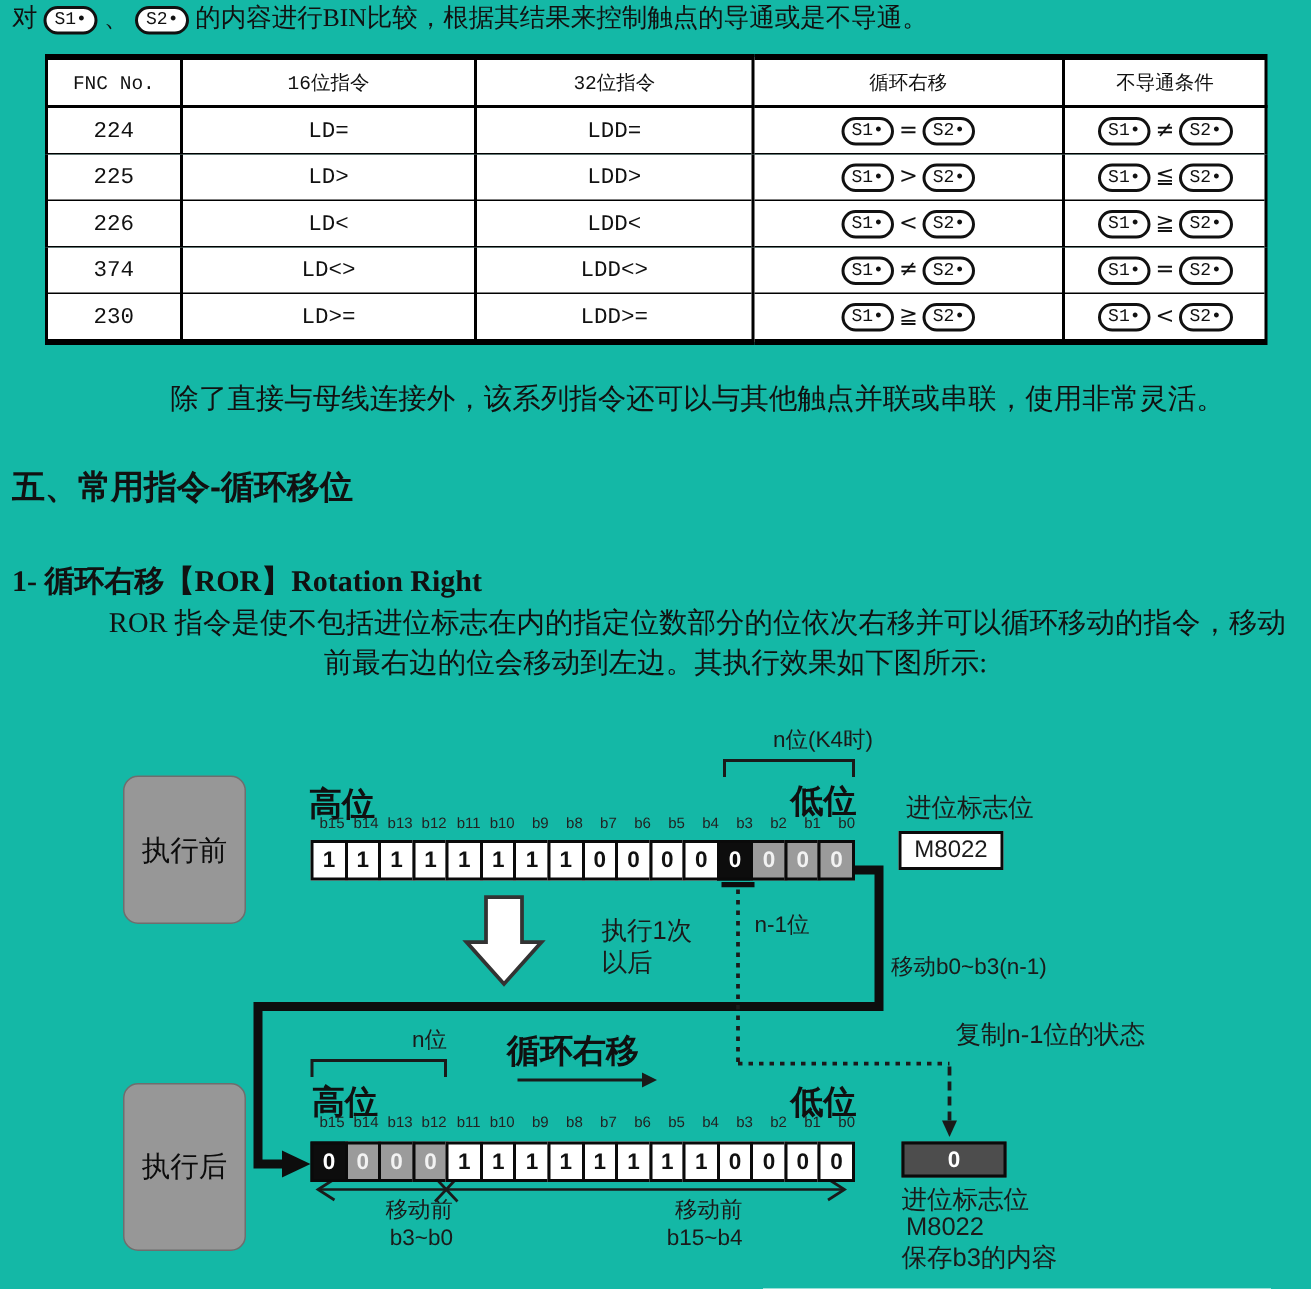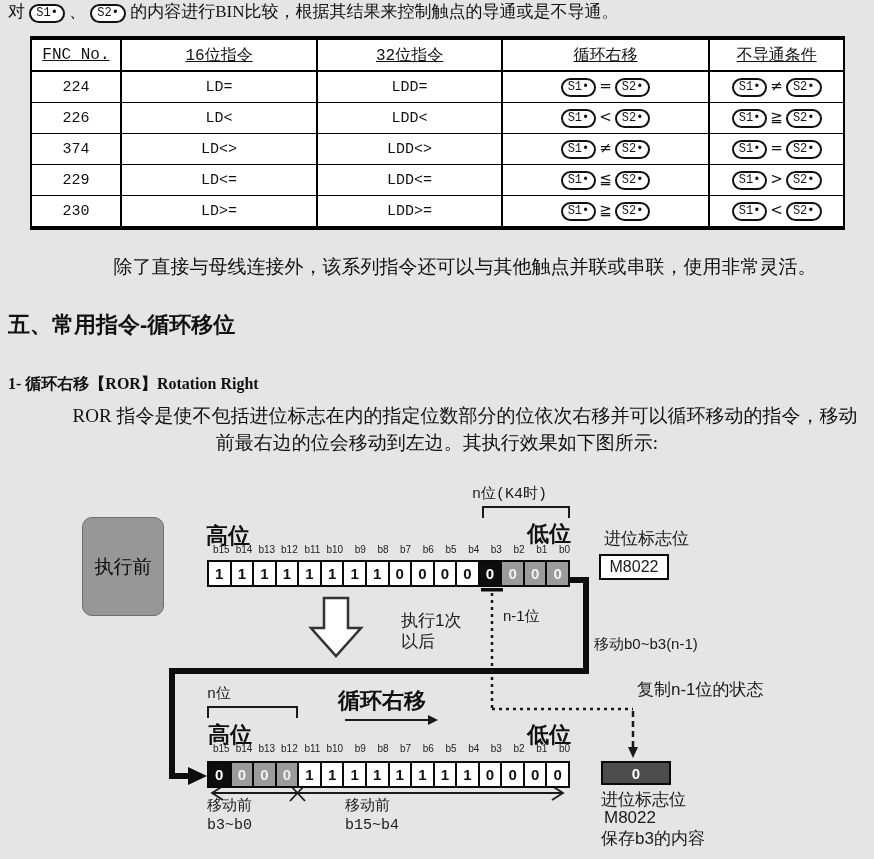--- a/index.html
+++ b/index.html
@@ -1,38 +1,38 @@
 <!DOCTYPE html>
 <html><head>
 <meta charset="utf-8">
 <style>
   html,body{margin:0;padding:0;background:#fff;}
-  .page{position:relative;width:874px;height:859px;background:#e5e5e5;overflow:hidden;
+  .page{position:relative;width:874px;height:859px;background:#14b8a6;overflow:hidden;
         font-family:"Liberation Serif","DejaVu Serif",serif;color:#111;}
   
   .intro{position:absolute;left:8px;top:0px;margin:0;font-size:17px;line-height:24px;white-space:nowrap;}
   .stad{display:inline-block;border:2px solid #111;border-radius:10px;padding:0 5px 1px 5px;
         font-family:"Liberation Mono","DejaVu Sans Mono",monospace;font-size:12px;line-height:14px;
         background:#fff;vertical-align:1px;}
   
   .cmp-table{position:absolute;left:30px;top:36px;width:815px;border-collapse:collapse;
              font-family:"Liberation Mono","DejaVu Sans Mono",monospace;font-size:15px;}
   .cmp-table th,.cmp-table td{border-left:2px solid #000;border-right:2px solid #000;
              border-top:1.5px solid #000;border-bottom:1.5px solid #000;
              text-align:center;padding:0;height:30px;font-weight:normal;background:#fff;}
-  .cmp-table thead th{border-top:4px solid #000;border-bottom:2px solid #000;font-size:16px;text-decoration:underline;}
+  .cmp-table thead th{border-top:4px solid #000;border-bottom:2px solid #000;font-size:13px;}
   .cmp-table tr:last-child td{border-bottom:4px solid #000;margin-top:35px;}
   .cmp-table .op{font-size:15px;margin:0 3px;font-family:"DejaVu Sans","Liberation Sans",sans-serif;}
   
   .para{position:absolute;left:8px;width:858px;margin:0;font-size:19px;line-height:27px;text-indent:56px;text-align:center;}
   .p1{top:253px;}
   .p2{top:402px;}
   .h-section{position:absolute;left:8px;top:310px;margin:0;font-size:22px;font-weight:bold;
              font-family:"Liberation Sans","DejaVu Sans",sans-serif;}
-  .h-sub{position:absolute;left:8px;top:374px;margin:0;font-size:16px;font-weight:bold;}
+  .h-sub{position:absolute;left:8px;top:374px;margin:0;font-size:20px;font-weight:bold;}
   
   .diagram{position:absolute;left:0;top:480px;width:874px;height:379px;
            font-family:"Liberation Sans","DejaVu Sans",sans-serif;color:#1a1a1a;}
   .diagram .abs{position:absolute;margin:0;}
   .svg-layer{position:absolute;left:0;top:0;}
   .exec-box{position:absolute;width:80px;background:#979797;border:1px solid #6e6e6e;border-radius:10px;
             display:flex;align-items:center;justify-content:center;font-size:19px;color:#0c0c0c;}
   .bitlabels{position:absolute;left:207px;width:363px;display:flex;font-size:10px;color:#222;}
   .bitlabels .bl{flex:1;text-align:right;white-space:nowrap;}
   .bitrow{position:absolute;left:207px;width:363px;height:27px;display:flex;}
@@ -45,21 +45,21 @@
   .cell.g{background:#9b9b9b;color:#f2f2f2;}
   .lbl-bold{font-weight:bold;font-size:22px;color:#101010;}
   .lbl{font-size:17px;color:#1a1a1a;}
   .lbl-sm{font-size:15px;color:#1a1a1a;text-align:right;}
   .carry-box1{position:absolute;left:599px;top:74px;width:70px;height:26px;border:2px solid #0a0a0a;
               background:#fff;display:flex;align-items:center;justify-content:center;
               font-size:16px;box-sizing:border-box;}
   .carry-box2{position:absolute;left:601px;top:281px;width:70px;height:24px;border:2px solid #0a0a0a;
               background:#4d4d4d;color:#fff;display:flex;align-items:center;justify-content:center;
               font-size:15px;font-weight:bold;box-sizing:border-box;}
-  .ctr{text-align:left;font-family:Liberation Mono, monospace;}
+  .ctr{text-align:right;}
 </style>
 </head>
 <body>
 
 <div class="page">
 
   <p class="intro">
     <span>对</span>
     <span class="stad">S1•</span>
     <span>、</span>
@@ -86,39 +86,39 @@
     </thead>
     <tbody id="cmp-tbody">
         <tr>
           <td>224</td>
           <td>LD=</td>
           <td>LDD=</td>
           <td><span class="stad">S1•</span><span class="op">=</span><span class="stad">S2•</span></td>
           <td><span class="stad">S1•</span><span class="op">≠</span><span class="stad">S2•</span></td>
         </tr>
         <tr>
+          <td>225</td>
+          <td>LD&gt;</td>
+          <td>LDD&gt;</td>
+          <td><span class="stad">S1•</span><span class="op">&gt;</span><span class="stad">S2•</span></td>
+          <td><span class="stad">S1•</span><span class="op">≦</span><span class="stad">S2•</span></td>
+        </tr>
+        <tr>
           <td>226</td>
           <td>LD&lt;</td>
           <td>LDD&lt;</td>
           <td><span class="stad">S1•</span><span class="op">&lt;</span><span class="stad">S2•</span></td>
           <td><span class="stad">S1•</span><span class="op">≧</span><span class="stad">S2•</span></td>
         </tr>
         <tr>
           <td>374</td>
           <td>LD&lt;&gt;</td>
           <td>LDD&lt;&gt;</td>
           <td><span class="stad">S1•</span><span class="op">≠</span><span class="stad">S2•</span></td>
           <td><span class="stad">S1•</span><span class="op">=</span><span class="stad">S2•</span></td>
-        </tr>
-        <tr>
-          <td>229</td>
-          <td>LD&lt;=</td>
-          <td>LDD&lt;=</td>
-          <td><span class="stad">S1•</span><span class="op">≦</span><span class="stad">S2•</span></td>
-          <td><span class="stad">S1•</span><span class="op">&gt;</span><span class="stad">S2•</span></td>
         </tr>
         <tr>
           <td>230</td>
           <td>LD&gt;=</td>
           <td>LDD&gt;=</td>
           <td><span class="stad">S1•</span><span class="op">≧</span><span class="stad">S2•</span></td>
           <td><span class="stad">S1•</span><span class="op">&lt;</span><span class="stad">S2•</span></td>
         </tr>
       </tbody>
   </table>
@@ -212,20 +212,23 @@
     <div class="abs lbl" style="left:401px;top:130px;line-height:21px;">
       <div>执行1次</div>
       <div>以后</div>
     </div>
     <div class="abs lbl-sm" style="left:503px;top:127px;">n-1位</div>
     <div class="abs lbl-sm" style="left:594px;top:155px;">移动b0~b3(n-1)</div>
     <div class="abs lbl" style="left:637px;top:198px;">复制n-1位的状态</div>
 
     <div class="abs lbl-sm ctr" style="left:207px;top:204px;width:91px;">n位</div>
     <div class="abs lbl-bold" style="left:338px;top:206px;font-family:Liberation Serif, serif;">循环右移</div>
+    <div class="exec-box" style="left:82px;top:242px;height:110px;">
+      <span>执行后</span>
+    </div>
     <div class="abs lbl-bold" style="left:208px;top:240px;">高位</div>
     <div class="abs lbl-bold" style="left:527px;top:240px;">低位</div>
     <div class="bitlabels" style="top:263px;">
         <div class="bl">b15</div>
         <div class="bl">b14</div>
         <div class="bl">b13</div>
         <div class="bl">b12</div>
         <div class="bl">b11</div>
         <div class="bl">b10</div>
         <div class="bl">b9</div>

